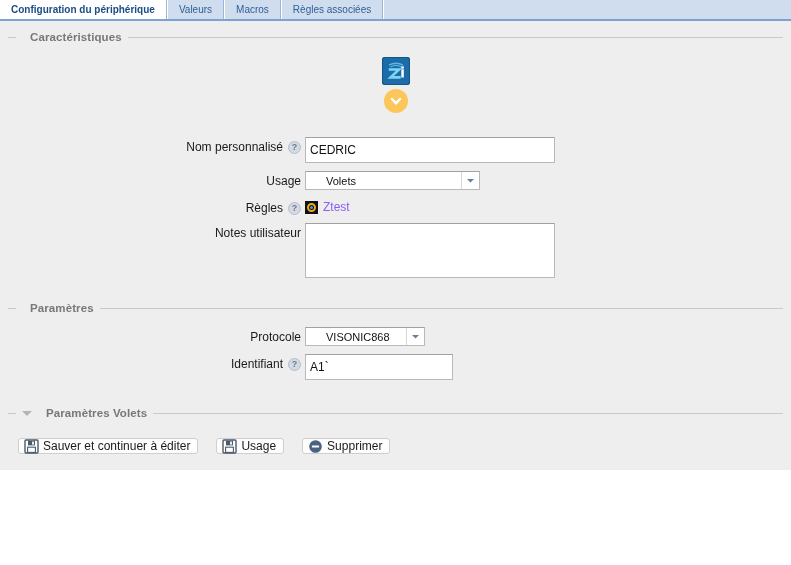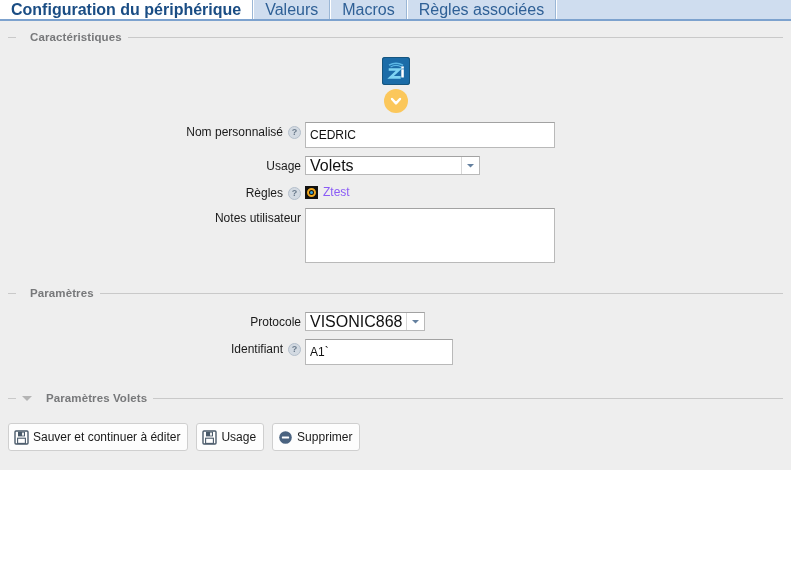--- a/index.html
+++ b/index.html
@@ -23,21 +23,21 @@
     background: #cfddef;
     border-bottom: 2px solid #7da2ce;
     display: flex;
     align-items: stretch;
     box-sizing: border-box;
   }
   .tab {
     display: flex;
     align-items: center;
     padding: 0 11px;
-    font-size: 16px;
+    font-size: 10px;
     color: #2f6096;
     background: #cfddef;
     border-left: 1px solid #ffffff;
     border-right: 1px solid #9bb7d6;
     box-sizing: border-box;
     white-space: nowrap;
     cursor: pointer;
     line-height: 1;
   }
   .tab.active {
@@ -129,21 +129,21 @@
     background: #fbc košt;
     background: #fbc75b;
     display: flex;
     align-items: center;
     justify-content: center;
   }
   .chev-circle svg { display: block; }
 
   
   .form {
-    margin-top: 9px;
+    margin-top: 24px;
   }
   .row {
     display: flex;
     align-items: flex-start;
     margin-bottom: 8px;
   }
   .lbl {
     width: 297px;
     flex: 0 0 297px;
     text-align: right;
@@ -197,22 +197,22 @@
     border: 1px solid #b9b9b9;
     border-top-color: #a2a2a2;
     background: #ffffff;
     display: flex;
     align-items: center;
     cursor: pointer;
   }
   .selectbox.narrow { width: 120px; }
   .selectbox .val {
     flex: 1 1 auto;
-    padding-left: 4px;
-    font-size: 16px;
+    padding-left: 20px;
+    font-size: 11px;
     color: #111111;
     white-space: nowrap;
     overflow: hidden;
   }
   .selectbox .arrowbox {
     width: 17px;
     height: 17px;
     flex: 0 0 auto;
     border-left: 1px solid #d7d7d7;
     display: flex;
@@ -277,30 +277,31 @@
   
   .buttonbar {
     display: flex;
     gap: 8px;
     padding: 11px 8px 0 8px;
   }
   .btn {
     display: inline-flex;
     align-items: center;
     gap: 4px;
-    height: 28px;
+    height: 16px;
     padding: 0 7px 0 5px;
     background: #fdfdfd;
     border: 1px solid #cfcfcf;
     border-radius: 3px;
     font-size: 12px;
     color: #1a1a1a;
     cursor: pointer;
     box-sizing: border-box;
     white-space: nowrap;
+    margin-left: 10px;
   }
   .btn svg { display: block; flex: 0 0 auto; }
 </style>
 </head>
 <body>
 
 <div class="tabbar">
   <div class="tab active">
     <span>Configuration du périphérique</span>
   </div>

